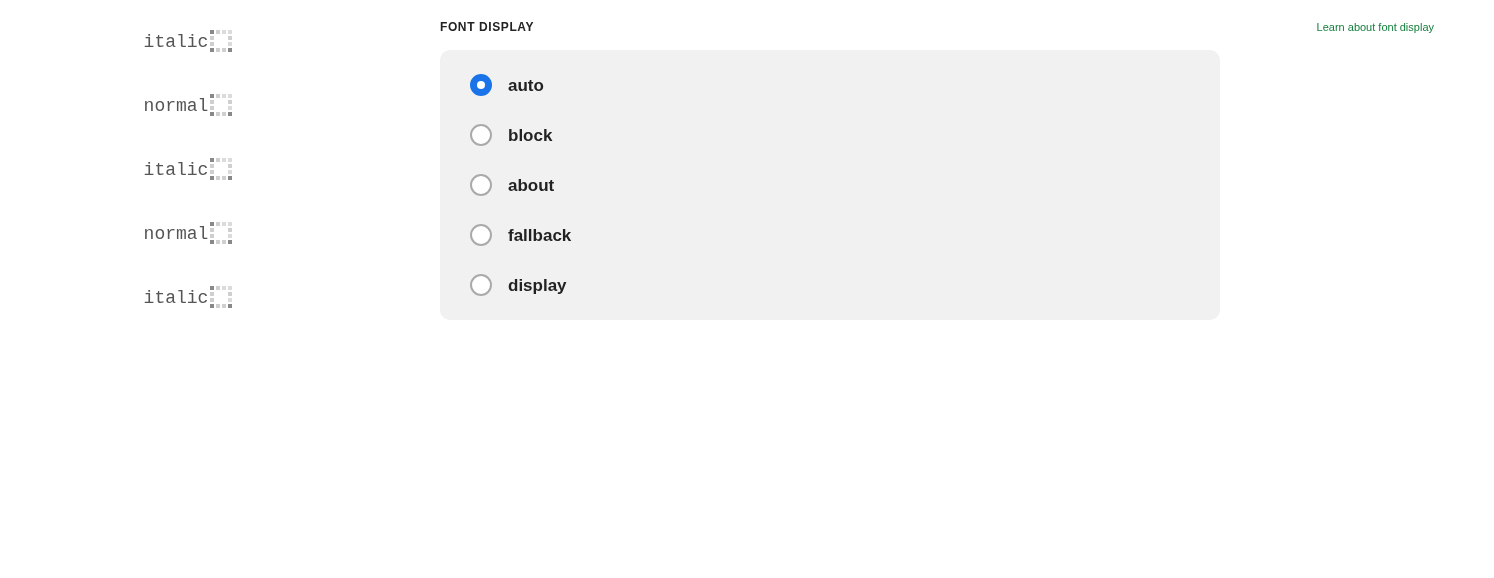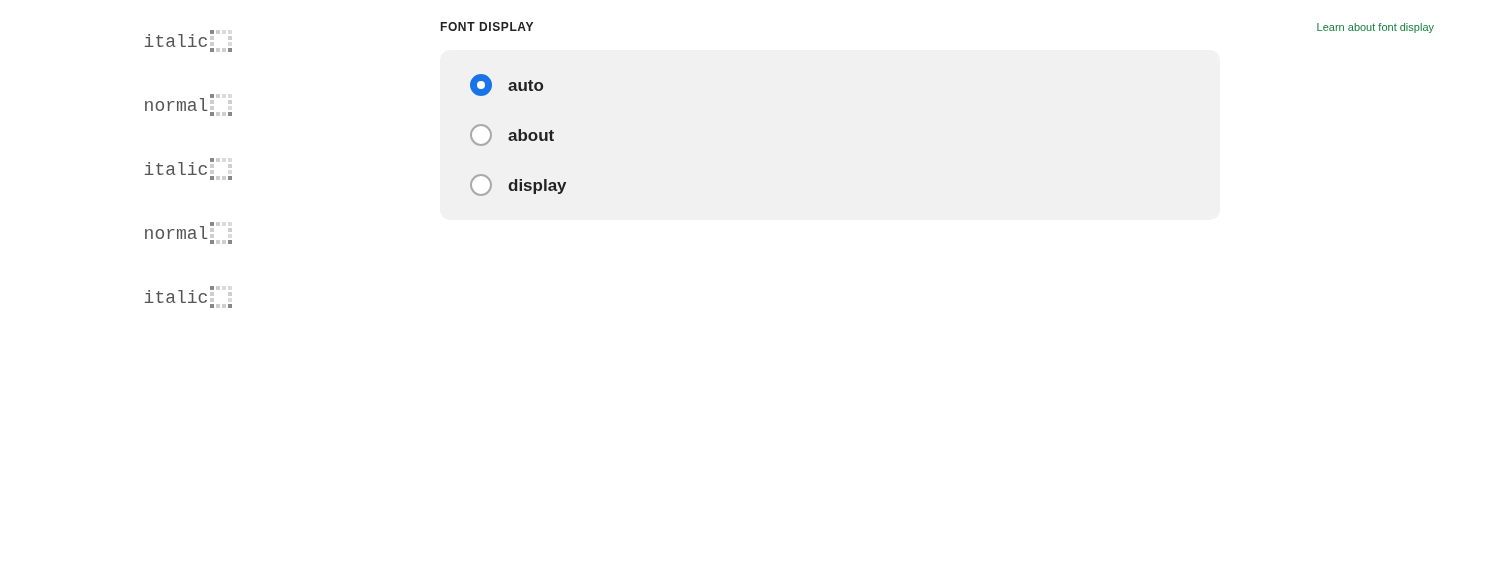--- a/index.html
+++ b/index.html
@@ -248,26 +248,34 @@
     <a class="learn-link" href="#">Learn about font display</a>
   </div>
 
   <div class="radio-card">
 
     <label class="radio-option">
       <div class="radio-circle selected"></div>
       <span class="radio-label">auto</span>
     </label>
 
+    <label class="radio-option">
+      <div class="radio-circle"></div>
+      <span class="radio-label">block</span>
+    </label>
 
     <label class="radio-option">
       <div class="radio-circle"></div>
       <span class="radio-label">about</span>
     </label>
 
+    <label class="radio-option">
+      <div class="radio-circle"></div>
+      <span class="radio-label">fallback</span>
+    </label>
 
     <label class="radio-option">
       <div class="radio-circle"></div>
       <span class="radio-label">display</span>
     </label>
 
   </div>
 </div>
 
 </body></html>

